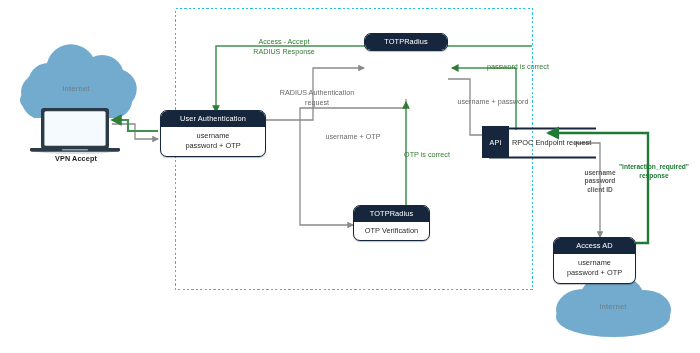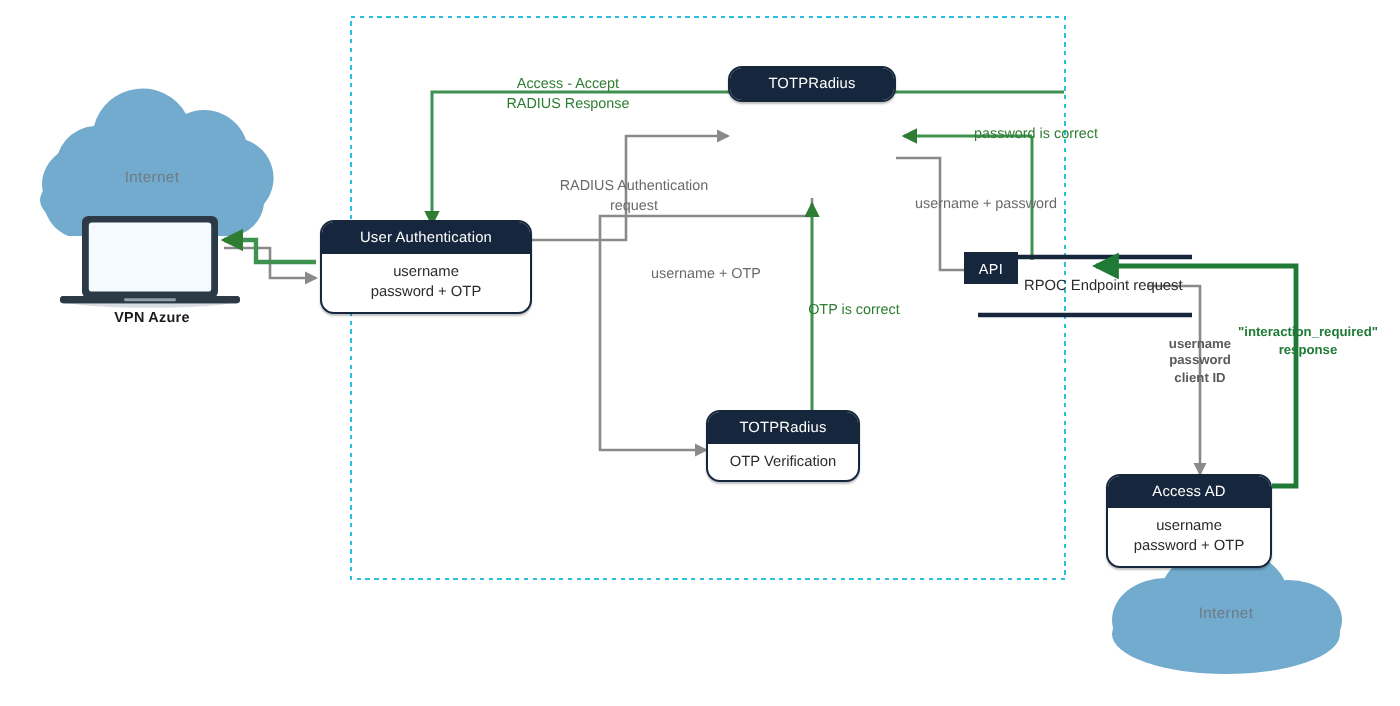--- a/index.html
+++ b/index.html
@@ -166,21 +166,21 @@
     <path d="M 574,143 L 600,143 L 600,163 L 600,170 L 600,237" fill="none" stroke="#8a8a8a" stroke-width="1.3" marker-end="url(#arrGray)"></path>
 
     <path d="M 636,243 L 648,243 L 648,133 L 548,133" fill="none" stroke="#1f7a36" stroke-width="2.4" marker-end="url(#arrGreenDark)"></path>
   </svg>
 
   <div class="node" style="left:20px;top:84px;width:112px;">
     <div class="cloud-label">Internet</div>
   </div>
 
   <div class="node" style="left:20px;top:154px;width:112px;">
-    <div class="caption">VPN Azure</div>
+    <div class="caption">VPN Accept</div>
   </div>
 
   <div class="node card" style="left:160px;top:110px;width:106px;">
     <div class="hdr">User Authentication</div>
     <div class="body" style="white-space:pre-line;">username
 password + OTP</div>
   </div>
 
   <div class="node card" style="left:364px;top:33px;width:84px;">
     <div class="hdr">TOTPRadius</div>
@@ -194,21 +194,21 @@
   <div class="node card" style="left:553px;top:237px;width:83px;">
     <div class="hdr">Access AD</div>
     <div class="body" style="white-space:pre-line;">username
 password + OTP</div>
   </div>
 
   <div class="node" style="left:557px;top:302px;width:112px;">
     <div class="cloud-label">Internet</div>
   </div>
 
-  <div class="api-badge" style="left:482px;top:126px;width:27px;height:16px;">
+  <div class="api-badge" style="left:482px;top:126px;width:27px;height:32px;">
     <span>API</span>
   </div>
   <div class="api-text" style="left:512px;top:138px;">RPOC Endpoint request</div>
 
   <div class="lbl green" style="left:214px;top:37px;width:140px;">Access - Accept
 RADIUS Response</div>
 
   <div class="lbl" style="left:262px;top:88px;width:110px;">RADIUS Authentication
 request</div>
 

